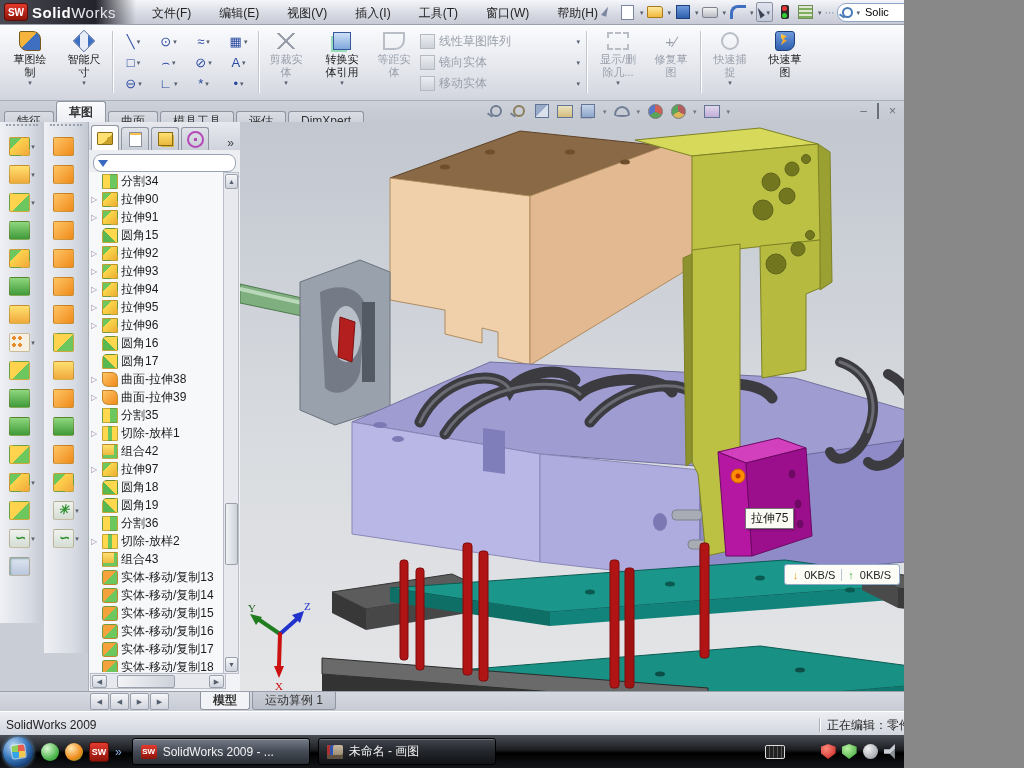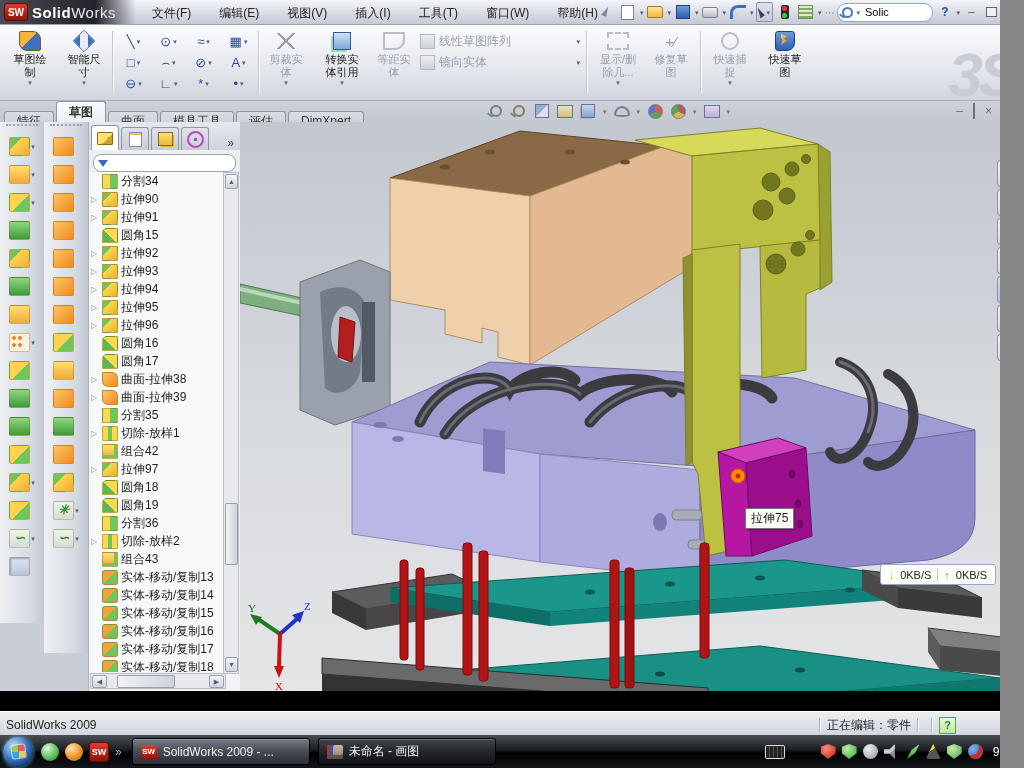--- a/index.html
+++ b/index.html
@@ -1,18 +1,18 @@
 <!DOCTYPE html>
 <html><head>
 <meta charset="utf-8">
 <style>
   html,body{margin:0;padding:0;background:#888;}
-  #app{position:relative;width:1000px;height:768px;overflow:hidden;
+  #app{position:relative;width:904px;height:768px;overflow:hidden;
        font-family:"Liberation Sans",sans-serif;font-size:12px;color:#1c1c1c;
-       background:#000000;user-select:none;}
+       background:#5eead4;user-select:none;}
   .abs{position:absolute;}
   .row{display:flex;align-items:center;}
 
   
   #titlebar{left:0;top:0;width:1024px;height:24px;
     background:linear-gradient(#f4f5f9,#d6d9e2 60%,#c7cad4);border-bottom:1px solid #9aa0ac;}
   #logo{left:0;top:0;width:132px;height:24px;display:flex;align-items:center;gap:4px;padding-left:4px;
     background:linear-gradient(90deg,#4b4b55,#23232b 70%,rgba(40,40,48,0));}
   .swbadge{width:22px;height:16px;background:linear-gradient(#e23b2e,#8f1309);border-radius:3px;
     color:#fff;font-weight:bold;font-size:10px;display:flex;align-items:center;justify-content:center;
@@ -353,20 +353,25 @@
           <span>线性草图阵列</span>
           <span class="caret" style="margin-left:auto;">▾</span>
         </div>
 
         <div class="stackrow dis">
           <span class="sicon"></span>
           <span>镜向实体</span>
           <span class="caret" style="margin-left:auto;">▾</span>
         </div>
 
+        <div class="stackrow dis">
+          <span class="sicon"></span>
+          <span>移动实体</span>
+          <span class="caret" style="margin-left:auto;">▾</span>
+        </div>
       </div>
     <div class="vsep" style="left:586px;"></div>
     <div class="bigbtn dis" style="left:592px;width:52px;">
       <span class="bicon">
           <span class="officon" style="border-radius:0;border-style:dashed;"></span>
         </span>
       <span class="lbl">显示/删</span>
       <span class="lbl">除几...</span>
       <span class="caret">▾</span>
     </div>
@@ -979,20 +984,30 @@
   </div>
 
   <div id="netspeed" class="abs">
     <span class="arr-down">↓</span>
     <span>0KB/S</span>
     <span class="div"></span>
     <span class="arr-up">↑</span>
     <span>0KB/S</span>
   </div>
 
+  <div id="doctabs" class="abs">
+    <div style="width:90px;"></div>
+    <span class="navb sbbtn">◀</span>
+    <span class="navb sbbtn">◀</span>
+    <span class="navb sbbtn">▶</span>
+    <span class="navb sbbtn">▶</span>
+    <div style="width:30px;"></div>
+    <div class="dtab active">模型</div>
+    <div class="dtab">运动算例 1</div>
+  </div>
 
   <div id="statusbar" class="abs">
     <span>SolidWorks 2009</span>
     <span style="margin-left:auto;"></span>
     <span class="ssep"></span>
     <span>正在编辑：零件</span>
     <span class="ssep"></span>
     <span class="ssep"></span>
     <span class="qmark">?</span>
     <span style="width:46px;"></span>

